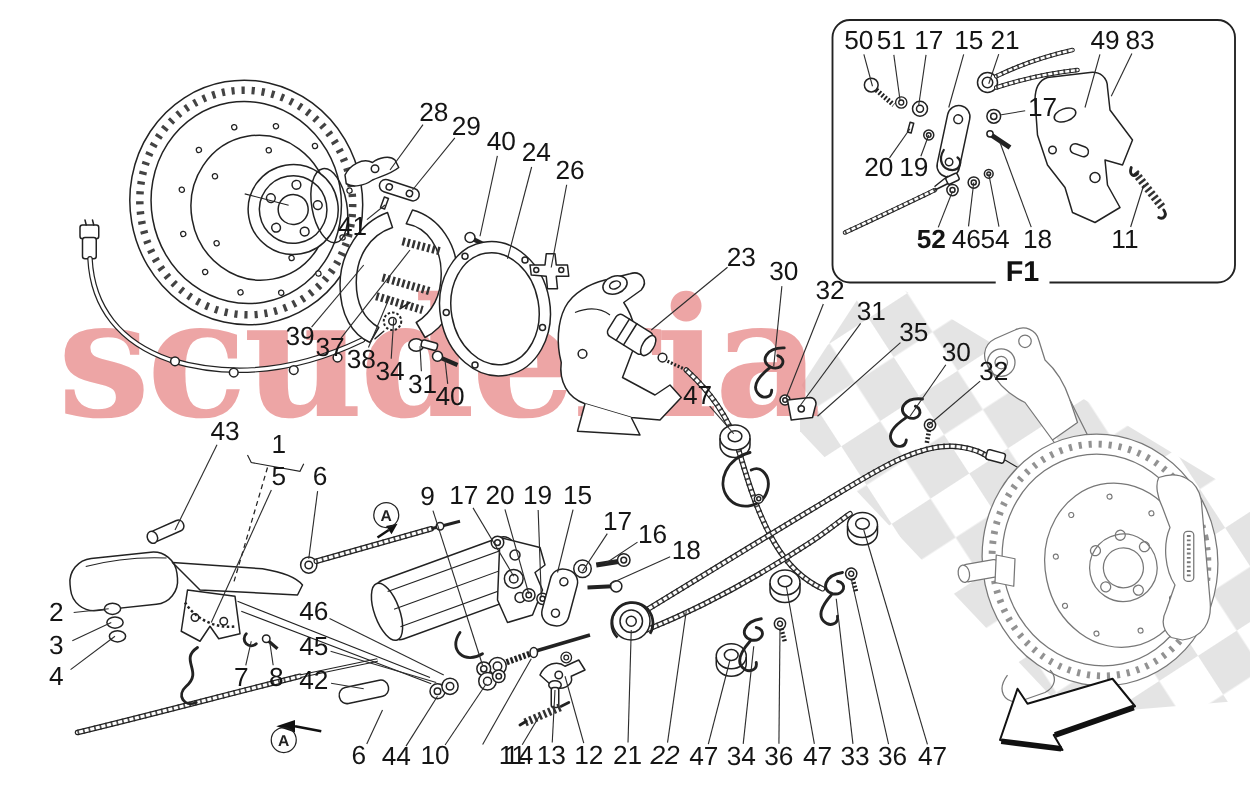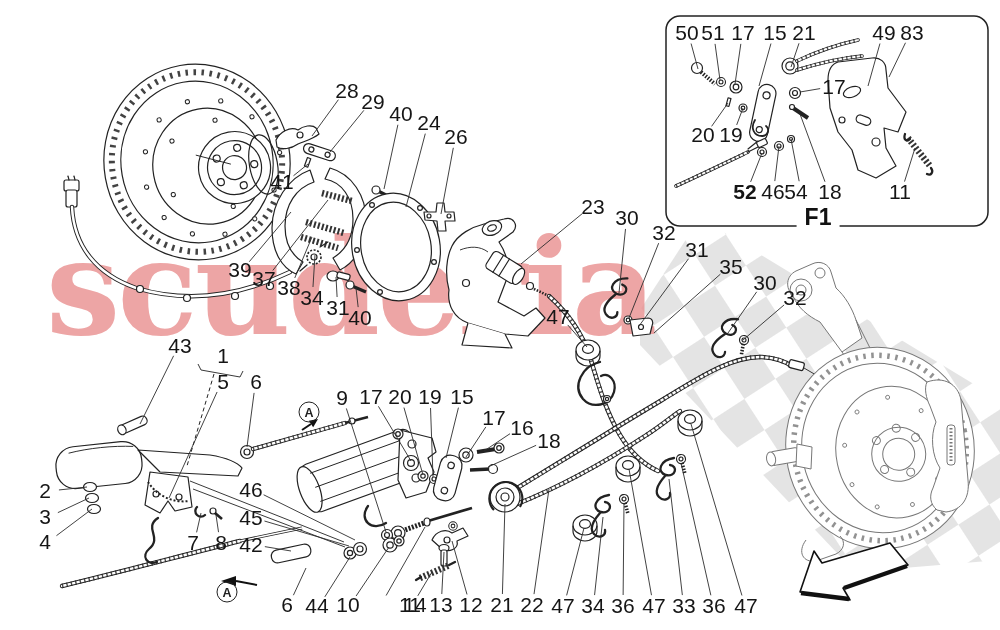--- a/index.html
+++ b/index.html
@@ -570,21 +570,21 @@
       <div class="callout" style="left: 522px; top: 428px;">16</div>
       <div class="callout" style="left: 549px; top: 441px;">18</div>
       <div class="callout" style="left: 287px; top: 605px;">6</div>
       <div class="callout" style="left: 317px; top: 606px;">44</div>
       <div class="callout" style="left: 348px; top: 605px;">10</div>
       <div class="callout" style="left: 379px; top: 605px; margin-left: 36px;">14</div>
       <div class="callout" style="left: 410px; top: 605px;">11</div>
       <div class="callout" style="left: 441px; top: 605px;">13</div>
       <div class="callout" style="left: 471px; top: 605px;">12</div>
       <div class="callout" style="left: 502px; top: 605px;">21</div>
-      <div class="callout" style="left: 532px; top: 605px;">22</div>
+      <div class="callout" style="left: 532px; top: 605px; font-style: italic;">22</div>
       <div class="callout" style="left: 563px; top: 606px;">47</div>
       <div class="callout" style="left: 593px; top: 606px;">34</div>
       <div class="callout" style="left: 623px; top: 606px;">36</div>
       <div class="callout" style="left: 654px; top: 606px;">47</div>
       <div class="callout" style="left: 684px; top: 606px;">33</div>
       <div class="callout" style="left: 714px; top: 606px;">36</div>
       <div class="callout" style="left: 746px; top: 606px;">47</div>
       <div class="callout" style="left: 687px; top: 33px;">50</div>
       <div class="callout" style="left: 713px; top: 33px;">51</div>
       <div class="callout" style="left: 743px; top: 33px;">17</div>

